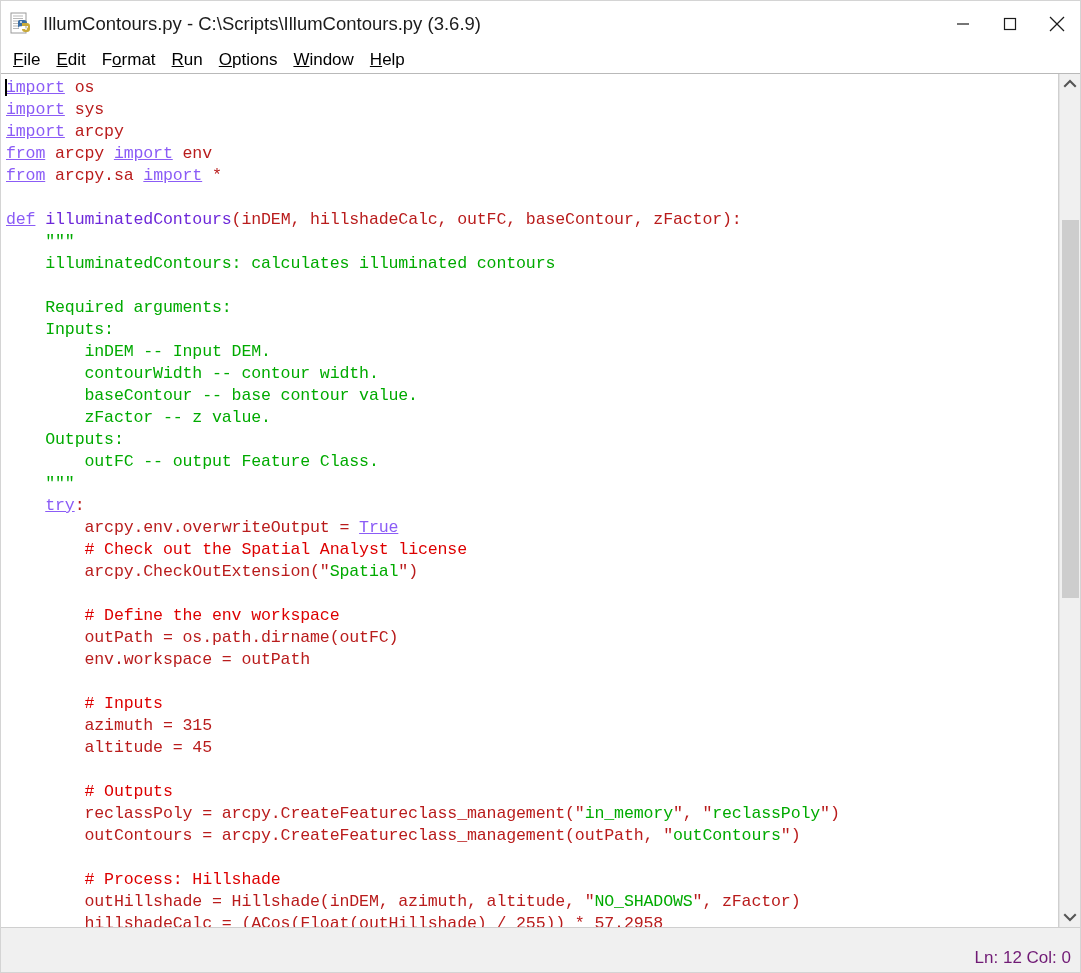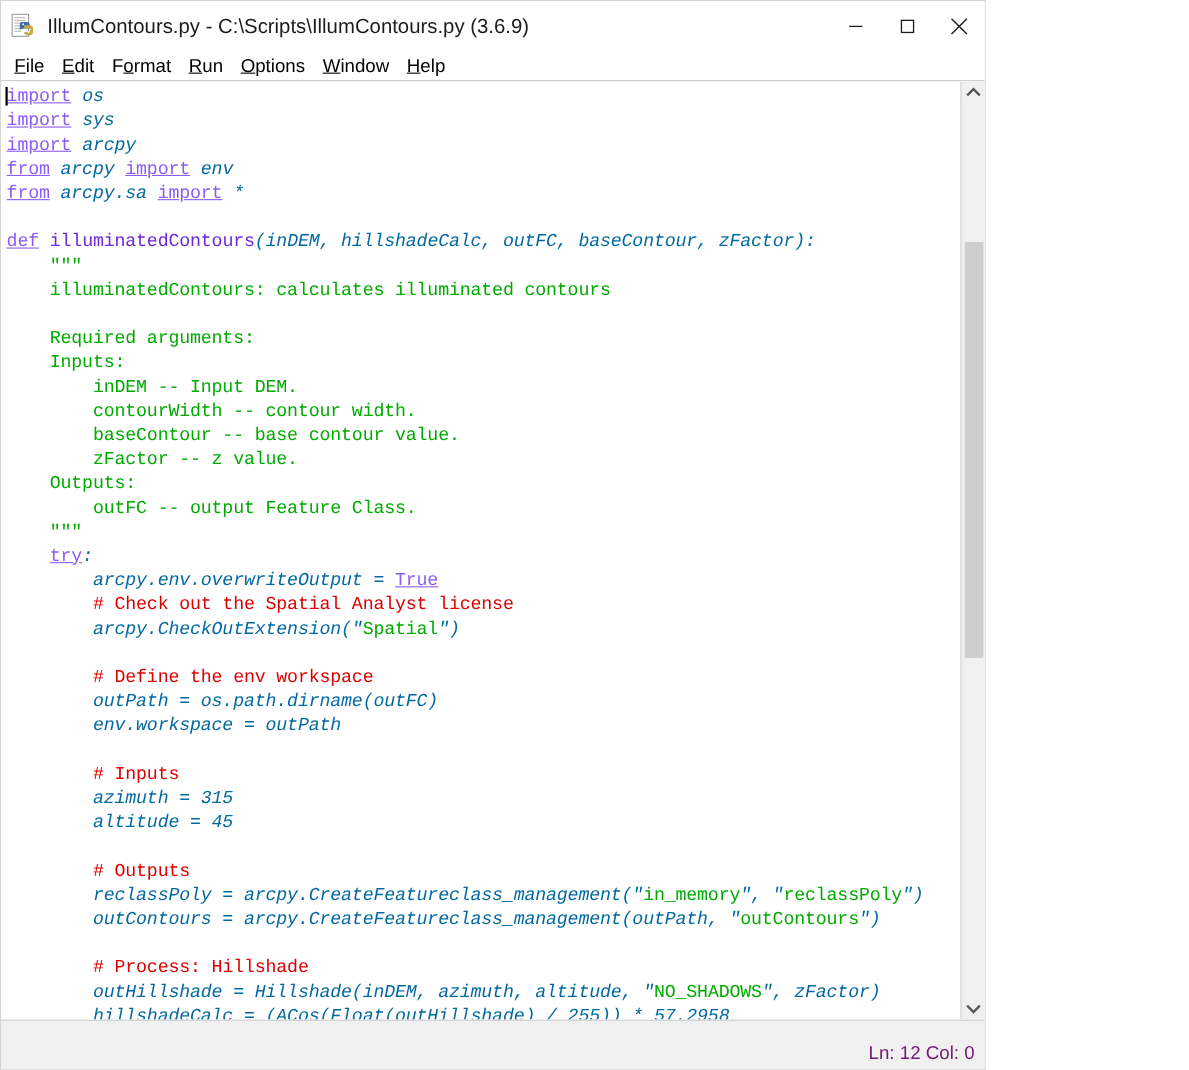--- a/index.html
+++ b/index.html
@@ -8,21 +8,21 @@
     background: #ffffff;
   }
   body {
     width: 1081px;
     height: 973px;
     font-family: "Liberation Sans", sans-serif;
     overflow: hidden;
   }
   #app {
     position: relative;
-    width: 896px;
+    width: 1081px;
     height: 973px;
     background: #ffffff;
     box-sizing: border-box;
     border: 1px solid #d4d4d4;
     display: flex;
     flex-direction: column;
   }
 
   
   .titlebar {
@@ -117,21 +117,21 @@
     font-size: 16.6px;
     line-height: 22px;
     color: #000000;
     white-space: pre;
     letter-spacing: -0.15px;
   }
   .kw  { color: #8b5cf6; text-decoration: underline; }
   .def { color: #6d28d9; }
   .str { color: #00aa00; }
   .cmt { color: #dd0000; }
-  .pun { color: #0369a1; font-style: italic; }
+  .pun { color: #b91c1c; }
 
   
   .vscroll {
     width: 20px;
     min-width: 20px;
     background: #f0f0f0;
     position: relative;
     display: flex;
     flex-direction: column;
     border-left: 1px solid #e2e2e2;

